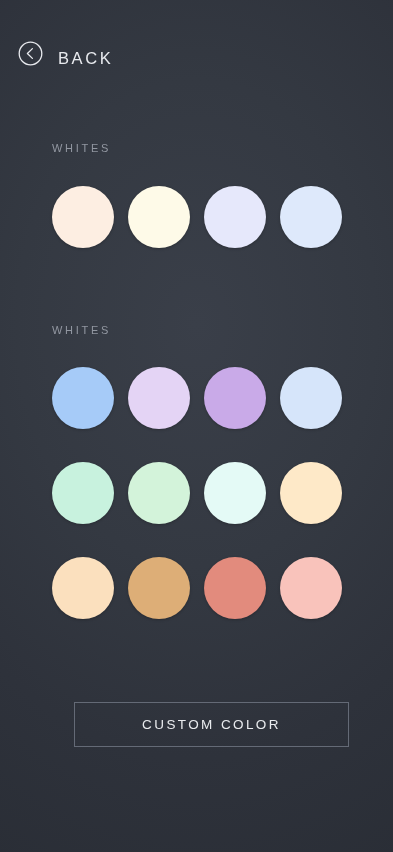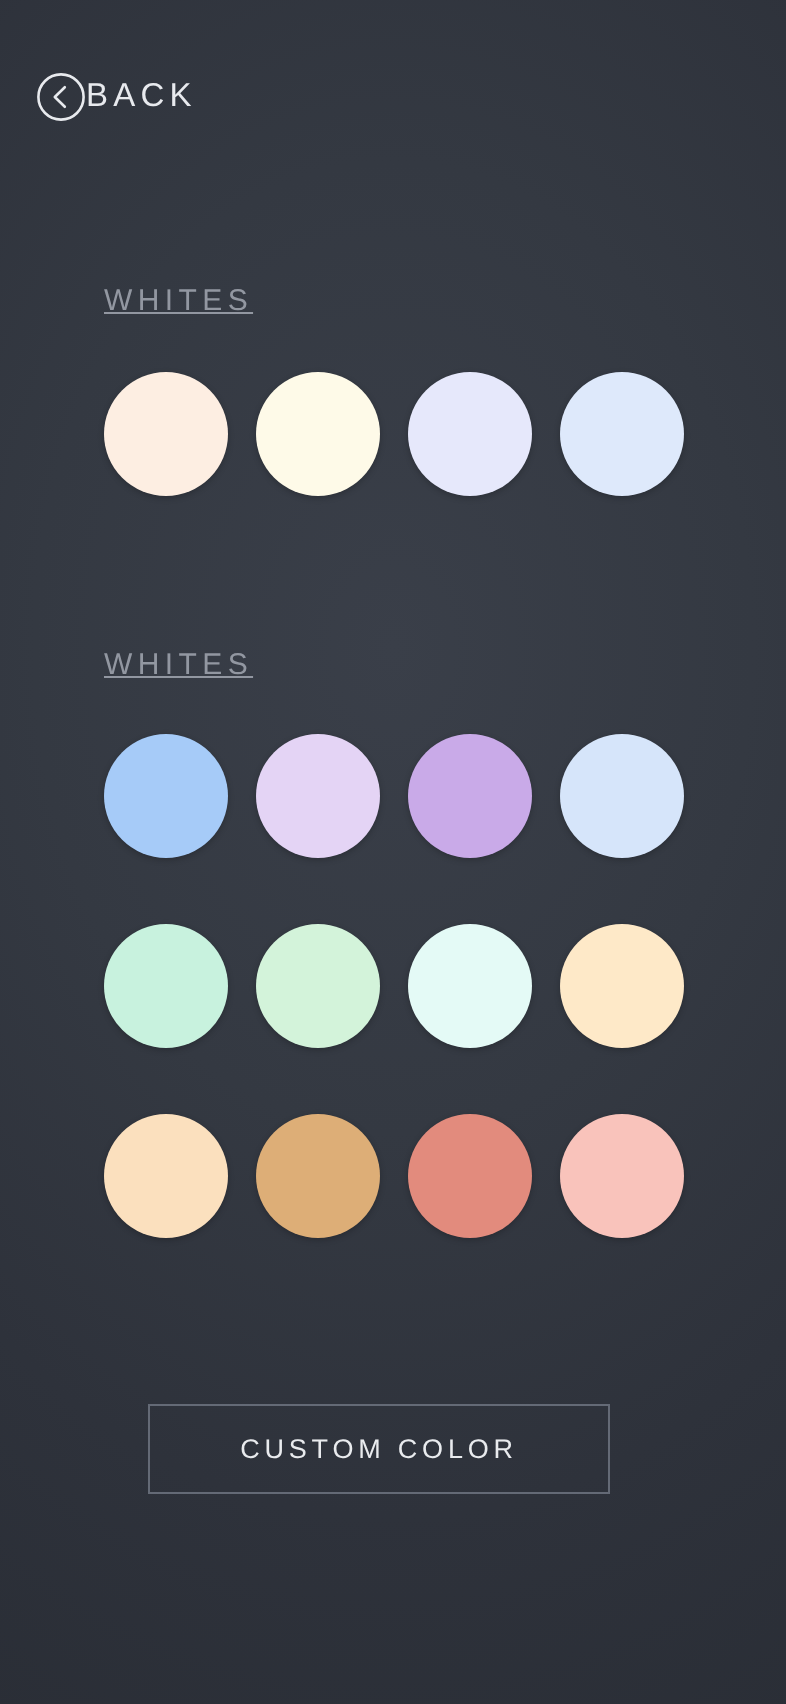--- a/index.html
+++ b/index.html
@@ -25,21 +25,22 @@
       radial-gradient(120% 75% at 50% 38%, #3a3f49 0%, #343942 38%, #2e323b 68%, #292d35 100%);
     overflow: hidden;
   }
 
   
   .header {
     position: absolute;
     top: 30px;
     left: 18px;
     display: flex;
-    align-items: center;
+    align-items: flex-end;
+    gap: 15px;
     height: 36px;
     padding: 0 6px 0 0;
     cursor: pointer;
   }
 
   .back-icon {
     width: 25px;
     height: 25px;
     flex: 0 0 25px;
     display: block;
@@ -50,26 +51,25 @@
     letter-spacing: 2.6px;
     color: #e8eaee;
     font-weight: 400;
     line-height: 1;
   }
 
   
   .section-title {
     position: absolute;
     left: 52px;
-    font-size: 15px;
+    font-size: 11px;
     letter-spacing: 2.7px;
     color: #9297a1;
     font-weight: 400;
     line-height: 1;
-    text-decoration: underline;
   }
 
   .title-whites { top: 143px; }
   .title-colors { top: 325px; }
 
   .swatch-grid {
     position: absolute;
     left: 52px;
     width: 290px;
     display: grid;
@@ -87,21 +87,21 @@
     border-radius: 50%;
     cursor: pointer;
     box-shadow: 0 1px 3px rgba(0,0,0,0.22);
   }
 
   
   .custom-btn {
     position: absolute;
     left: 74px;
     top: 702px;
-    width: 231px;
+    width: 275px;
     height: 45px;
     border: 1px solid #646a76;
     background: transparent;
     color: #e9ebee;
     font-family: "Liberation Sans", sans-serif;
     font-size: 13.5px;
     letter-spacing: 2.4px;
     line-height: 43px;
     text-align: center;
     cursor: pointer;

